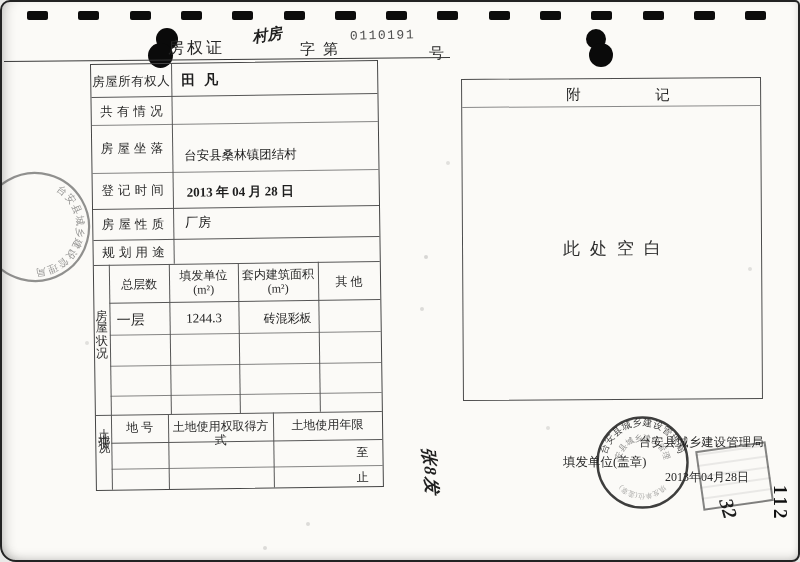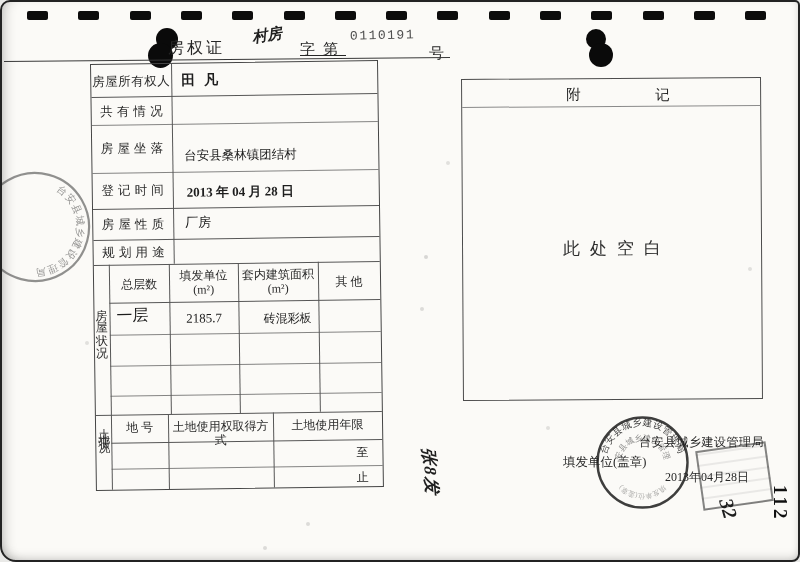--- a/index.html
+++ b/index.html
@@ -51,21 +51,21 @@
       <div class="pmark" style="left: 743.2px;"></div>
     </div>
 
   <div class="blob" style="left:154px;top:26px;width:22px;height:22px;"></div>
   <div class="blob" style="left:146px;top:41px;width:25px;height:25px;"></div>
   <div class="blob" style="left:584px;top:27px;width:20px;height:20px;"></div>
   <div class="blob" style="left:587px;top:41px;width:24px;height:24px;"></div>
 
   <span class="abs" style="left:166px;top:36px;font-size:16px;letter-spacing:3px;">房权证</span>
   <span class="abs hand" style="left:250px;top:24px;font-size:15px;transform:rotate(-9deg);">村房</span>
-  <span class="abs" style="left:298px;top:38px;font-size:15px;letter-spacing:8px;text-decoration:underline;">字第</span>
+  <span class="abs" style="left:298px;top:38px;font-size:15px;letter-spacing:8px;">字第</span>
   <span class="abs stamp-num" style="left:348px;top:26px;font-size:13px;letter-spacing:1.5px;transform:rotate(-1.5deg);">0110191</span>
   <span class="abs" style="left:427px;top:42px;font-size:15px;">号</span>
   <div class="abs" style="left:2px;top:57px;width:446px;border-top:1.5px solid #383838;transform:rotate(-0.5deg);"></div>
 
   <svg class="seal-svg" style="left:-24px;top:168px;transform:rotate(105deg);opacity:.55;" width="114" height="114" viewBox="0 0 114 114">
     <circle cx="57" cy="57" r="54" fill="none" stroke="#3a3a3a" stroke-width="2.2"></circle>
     <defs>
         <path id="lsp" d="M 15,57 a42,42 0 0,1 84,0"></path>
       </defs>
     <text font-size="10" fill="#3a3a3a" letter-spacing="1"><textPath href="#lsp" startOffset="50%" text-anchor="middle">台安县城乡建设管理局</textPath></text>
@@ -106,22 +106,22 @@
     <span class="val" style="left:92px;top:150px;">厂房</span>
     <span class="lbl" style="left:0;top:180px;width:80px;">规 划 用 途</span>
 
     <span class="lbl vert" style="left:0px;top:234px;width:15px;font-size:12px;letter-spacing:13px;">房屋状况</span>
     <span class="hdr" style="left:15px;top:213px;width:60px;">总层数</span>
     <span class="hdr" style="left:75px;top:205px;width:69px;">填发单位
 (m²)</span>
     <span class="hdr" style="left:144px;top:205px;width:80px;">套内建筑面积
 (m²)</span>
     <span class="hdr" style="left:224px;top:213px;width:62px;">其  他</span>
-    <span class="val" style="left:22px;top:241px;font-size:16px;">一层</span>
-    <span class="val" style="left:75px;top:247px;width:69px;text-align:center;">2185.7</span>
+    <span class="val" style="left:22px;top:247px;font-size:14px;">一层</span>
+    <span class="val" style="left:75px;top:247px;width:69px;text-align:center;">1244.3</span>
     <span class="val" style="left:150px;top:248px;width:86px;text-align:center;font-size:12px;">砖混彩板</span>
 
     <span class="lbl vert" style="left:0px;top:354px;width:15px;font-size:11.5px;letter-spacing:5px;">土地状况</span>
     <span class="hdr" style="left:15px;top:356px;width:57px;">地 号</span>
     <span class="hdr" style="left:72px;top:356px;width:105px;">土地使用权取得方式</span>
     <span class="hdr" style="left:177px;top:356px;width:109px;">土地使用年限</span>
     <span class="val" style="left:177px;top:383px;width:95px;text-align:right;font-size:12px;">至</span>
     <span class="val" style="left:177px;top:408px;width:95px;text-align:right;font-size:12px;">止</span>
   </div>
 

